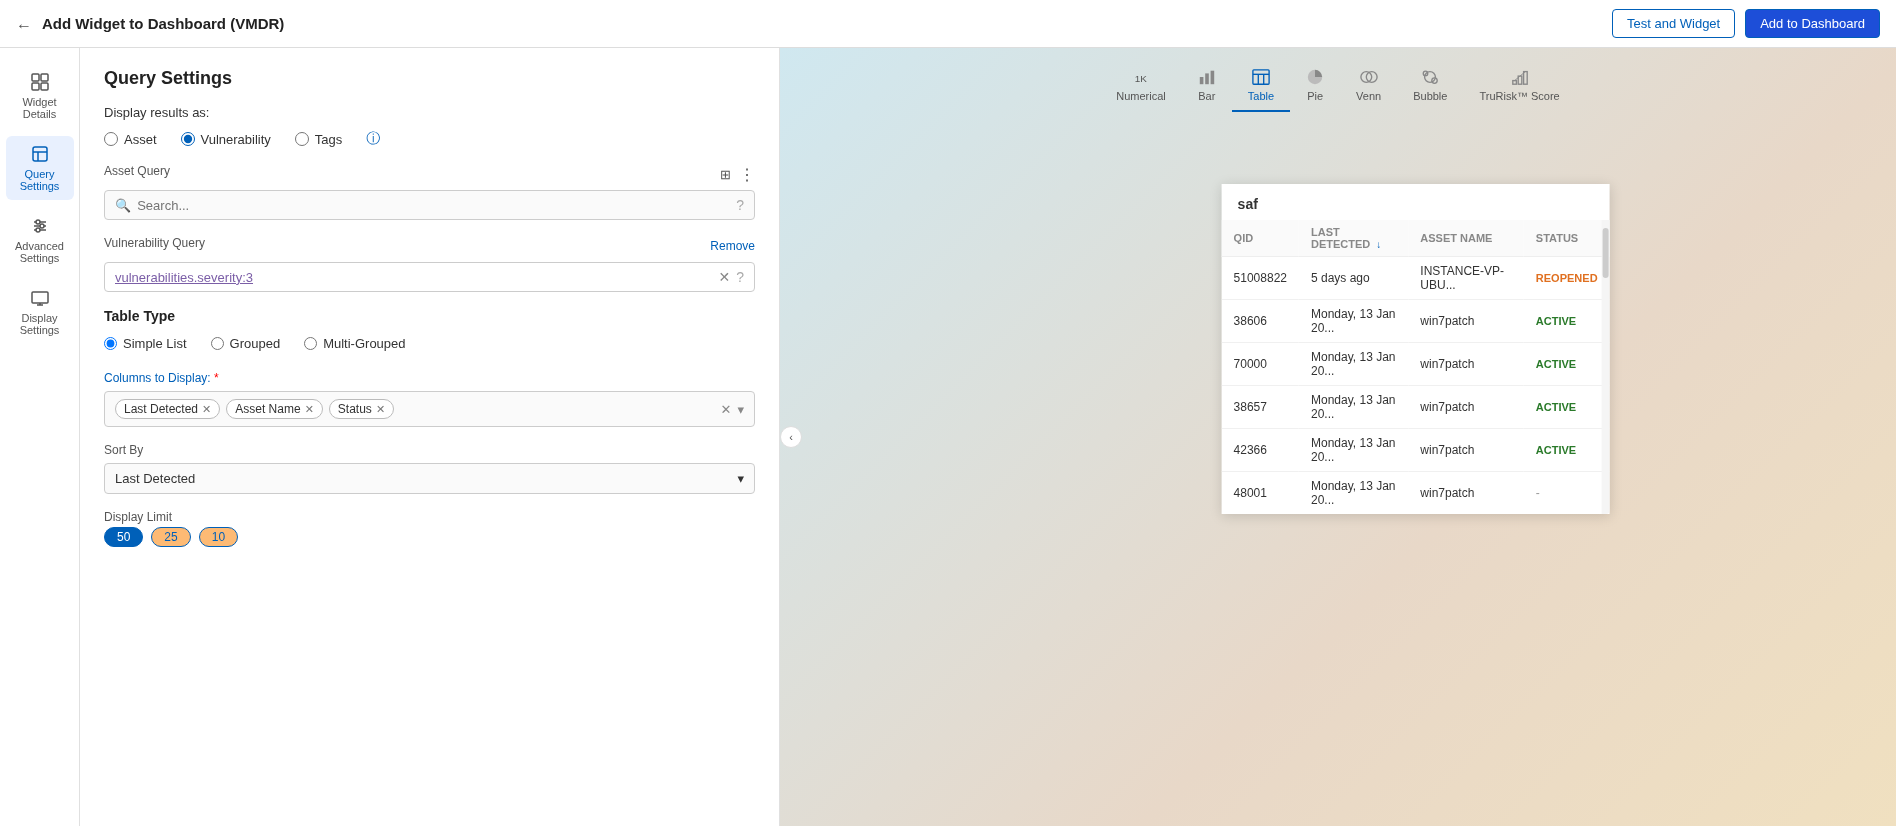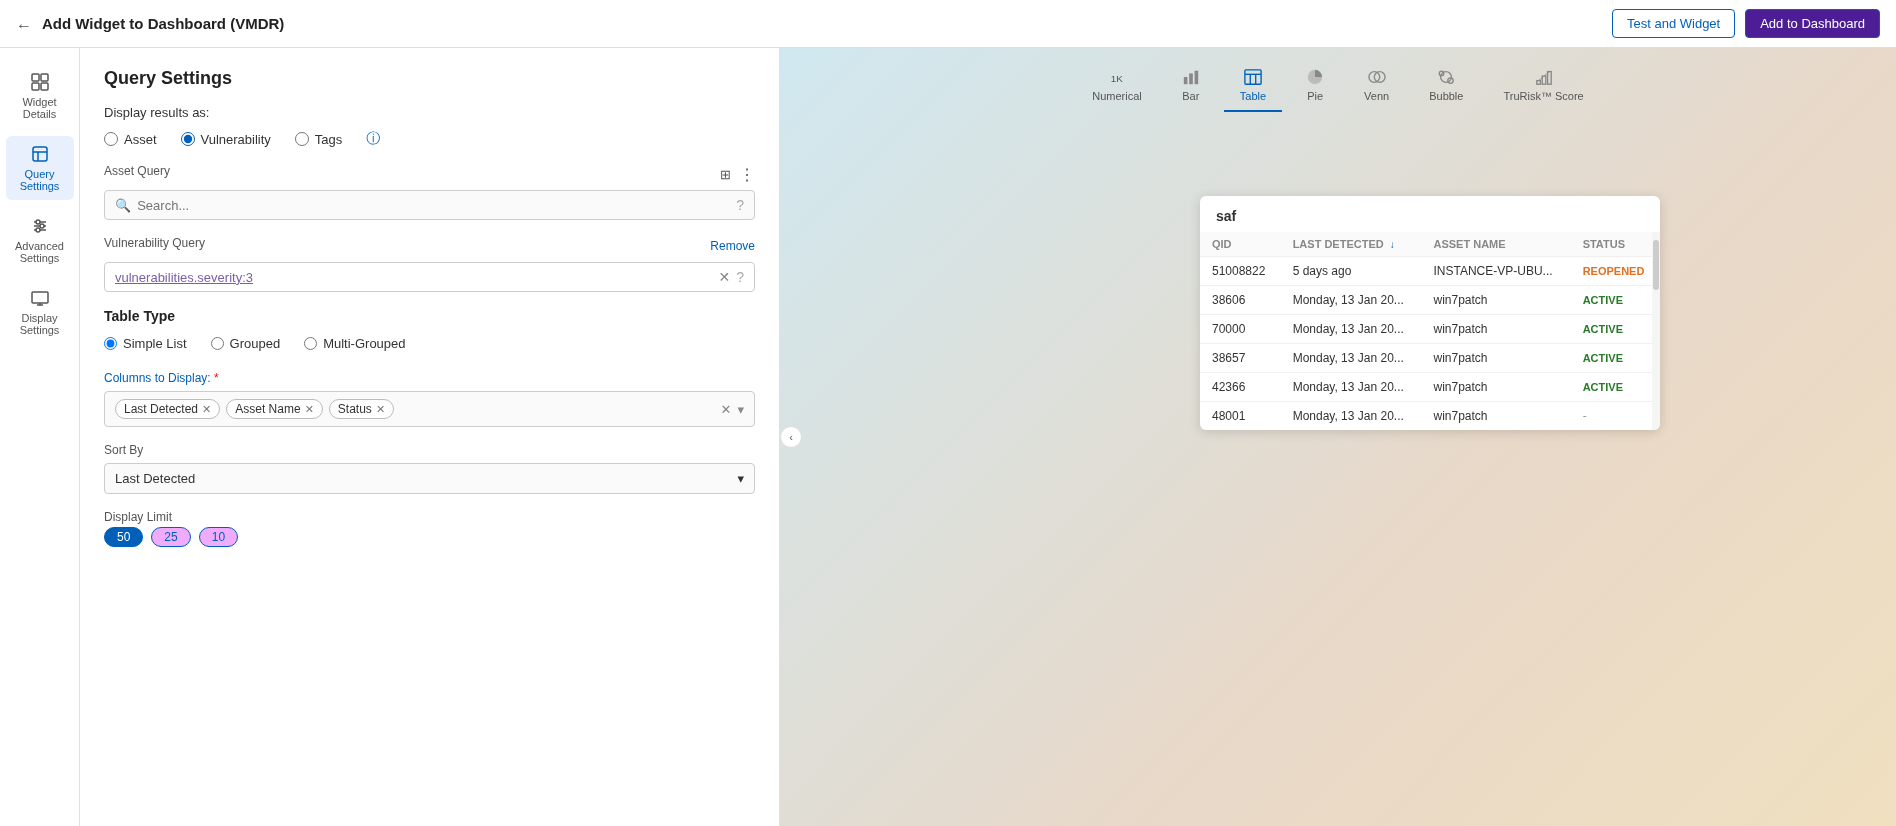--- a/index.html
+++ b/index.html
@@ -13,21 +13,21 @@
     }
     .top-bar-left { display: flex; align-items: center; gap: 10px; }
     .back-arrow { cursor: pointer; color: #555; font-size: 16px; }
     .top-bar-title { font-size: 15px; font-weight: 600; color: #222; }
     .top-bar-right { display: flex; gap: 10px; }
     .btn-outline {
       border: 1px solid #0060b9; color: #0060b9; background: #fff;
       padding: 6px 14px; border-radius: 4px; cursor: pointer; font-size: 13px; font-weight: 500;
     }
     .btn-primary {
-      border: 1px solid #0060b9; color: #fff; background: #4c1d95;
+      border: 1px solid #0060b9; color: #fff; background: #1d4ed8;
       padding: 6px 14px; border-radius: 4px; cursor: pointer; font-size: 13px; font-weight: 500;
     }
 
     
     .main-layout { display: flex; height: calc(826px - 48px); }
 
     
     .sidebar {
       width: 80px; background: #fff; border-right: 1px solid #e0e0e0;
       display: flex; flex-direction: column; align-items: center; padding-top: 16px; gap: 8px;
@@ -99,58 +99,58 @@
     .select-wrap {
       border: 1px solid #ccc; border-radius: 4px; padding: 7px 10px;
       display: flex; align-items: center; justify-content: space-between;
       background: #fafafa; cursor: pointer;
     }
 
     .display-limit-label { font-size: 12px; color: #555; margin-top: 14px; margin-bottom: 3px; }
     .limit-row { display: flex; gap: 8px; align-items: center; margin-top: 0; }
     .limit-pill {
       border: 1px solid #0060b9; border-radius: 12px; padding: 2px 12px;
-      font-size: 12px; color: #0060b9; cursor: pointer; background: #f0abfc;
+      font-size: 12px; color: #0060b9; cursor: pointer; background: #fdba74;
     }
     .limit-pill.active { background: #0060b9; color: #fff; }
 
     
     .preview-area {
       flex: 1; background: linear-gradient(135deg, #d0e8f0 0%, #e8d8c8 60%, #f0e0c0 100%);
       position: relative; overflow: hidden;
     }
 
     
     .collapse-btn {
       position: absolute; left: -14px; top: 50%; transform: translateY(-50%);
       width: 24px; height: 24px; border-radius: 50%; background: #fff;
       border: 1px solid #ddd; display: flex; align-items: center; justify-content: center;
       cursor: pointer; z-index: 10; font-size: 11px; color: #555;
     }
 
     
     .viz-bar {
-      display: flex; justify-content: center; gap: 8px; padding: 12px 0 0 0;
+      display: flex; justify-content: center; gap: 0; padding: 12px 0 0 0;
       position: relative;
     }
     .viz-item {
       display: flex; flex-direction: column; align-items: center; gap: 4px;
       padding: 8px 16px; cursor: pointer; font-size: 11px; color: #555;
       border-bottom: 2px solid transparent;
     }
     .viz-item.active { color: #0060b9; border-bottom: 2px solid #0060b9; }
     .viz-item svg { width: 18px; height: 18px; }
 
     
     .preview-card {
       position: absolute;
-      top: 148px; left: 50%; transform: translateX(-30%);
-      background: #fff; border-radius: 6px;
+      top: 136px; left: 50%; transform: translateX(-30%);
+      background: #fff; border-radius: 0;
       box-shadow: 0 2px 12px rgba(0,0,0,0.15);
-      width: 460px; overflow: hidden;
+      width: 388px; overflow: hidden;
     }
     .card-title { font-size: 14px; font-weight: 600; color: #333; padding: 12px 16px 8px 16px; }
     .preview-table { width: 100%; border-collapse: collapse; font-size: 12px; padding-left: 22px; }
     .preview-table th {
       text-align: left; padding: 6px 12px; color: #888;
       font-size: 11px; font-weight: 600; text-transform: uppercase; border-bottom: 1px solid #eee;
       background: #fafafa;
     }
     .preview-table td { padding: 7px 12px; border-bottom: 1px solid #f0f0f0; color: #333; }
     .preview-table tr:last-child td { border-bottom: none; }

